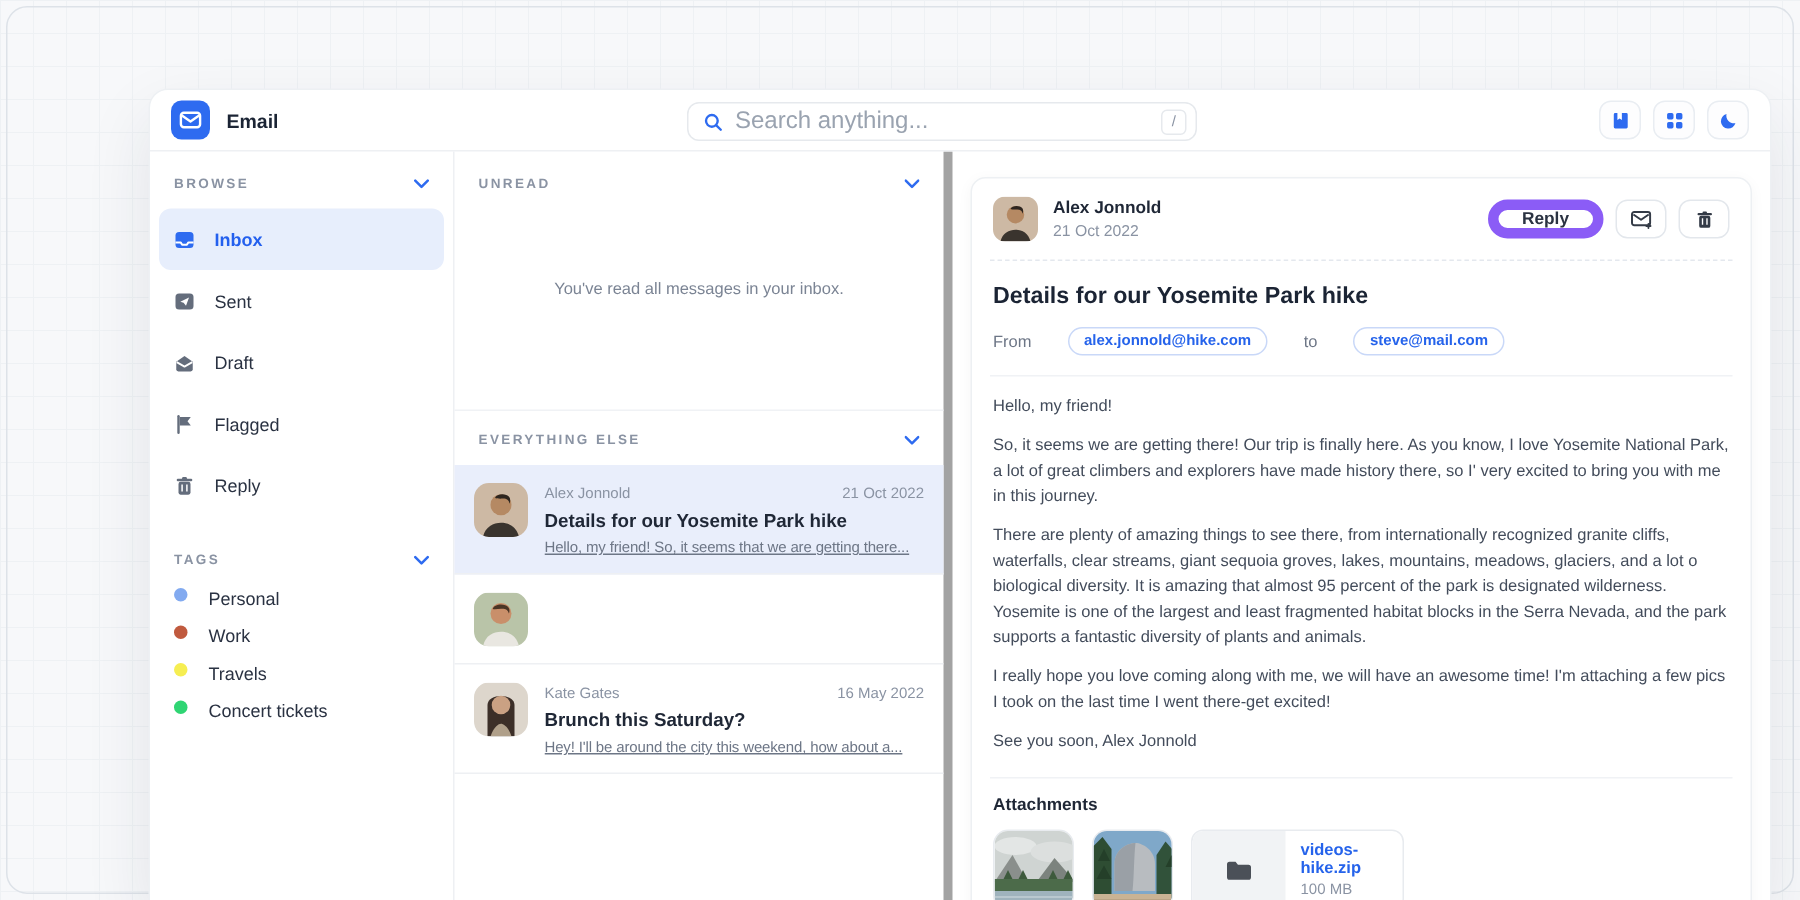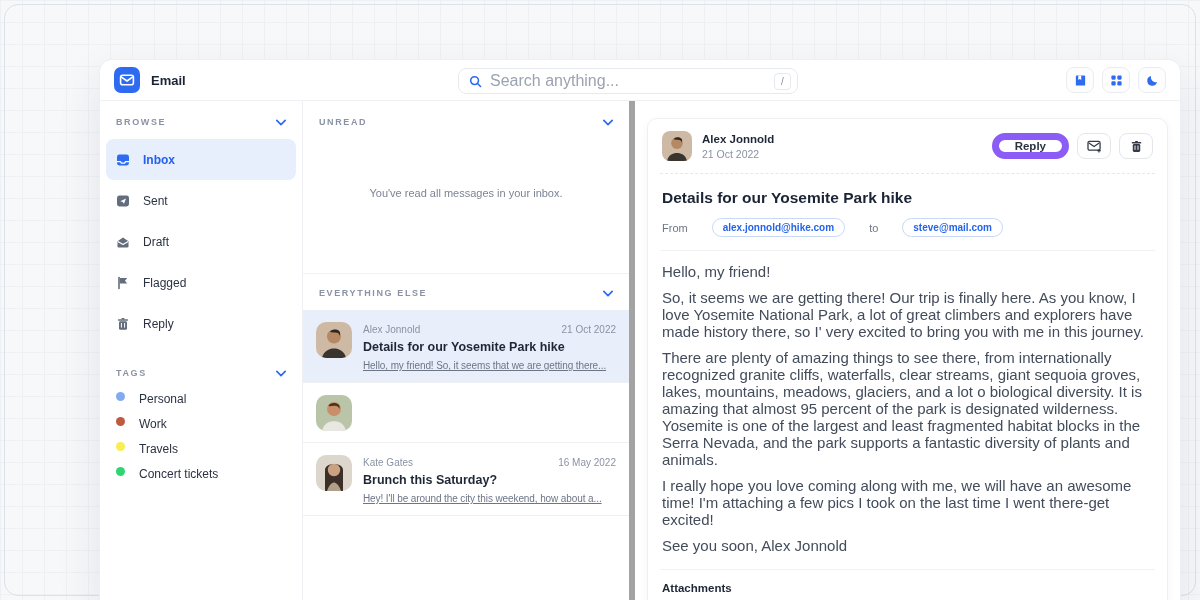--- a/index.html
+++ b/index.html
@@ -80,21 +80,21 @@
   .reply-btn{ height:26px; padding:0 16px; border:7px solid #8b5cf6; border-radius:13px; background:#fff;
     font-size:11.5px; font-weight:600; color:#2b3342; cursor:pointer; font-family:"Liberation Sans",sans-serif; }
   .ibtn{ width:34px; height:26px; border:1px solid #e3e7ec; border-radius:8px; background:#fff;
     display:flex; align-items:center; justify-content:center; cursor:pointer; }
   .subject{ font-size:15.5px; font-weight:700; color:#1b2434; margin:15px 2px 11px; }
   .fromrow{ display:flex; align-items:center; gap:24px; font-size:11px; color:#6d7686;
     padding:0 2px 13px; border-bottom:1px solid #f0f2f5; }
   .pill{ border:1px solid #c9d8f8; border-radius:999px; padding:3px 10px; color:#2563eb;
     font-size:10px; font-weight:600; background:#fff; cursor:pointer; }
   .mail-body{ padding:3px 2px 6px; border-bottom:1px solid #f0f2f5; }
-  .mail-body p{ font-size:15px; line-height:17px; color:#434c5b; margin:9px 0; }
+  .mail-body p{ font-size:11px; line-height:17px; color:#434c5b; margin:9px 0; }
   .att-label{ font-size:11.5px; font-weight:700; color:#1f2736; margin:12px 2px 10px; }
   .att-row{ display:flex; gap:12px; align-items:stretch; padding:0 2px 2px; }
   .thumb{ width:54px; height:54px; border-radius:10px; overflow:hidden; border:1px solid #e8ebef; cursor:pointer; }
   .thumb svg{ display:block; }
   .file-card{ display:flex; width:142px; height:54px; border:1px solid #e8ebef; border-radius:8px; overflow:hidden; }
   .file-icon-box{ width:62px; background:#f1f3f5; display:flex; align-items:center; justify-content:center; }
   .file-meta{ flex:1; display:flex; flex-direction:column; justify-content:center; padding-left:10px; }
   .file-name{ color:#2563eb; font-size:11px; font-weight:700; margin-bottom:3px; cursor:pointer; }
   .file-size{ color:#8a93a3; font-size:10px; }
 </style>

